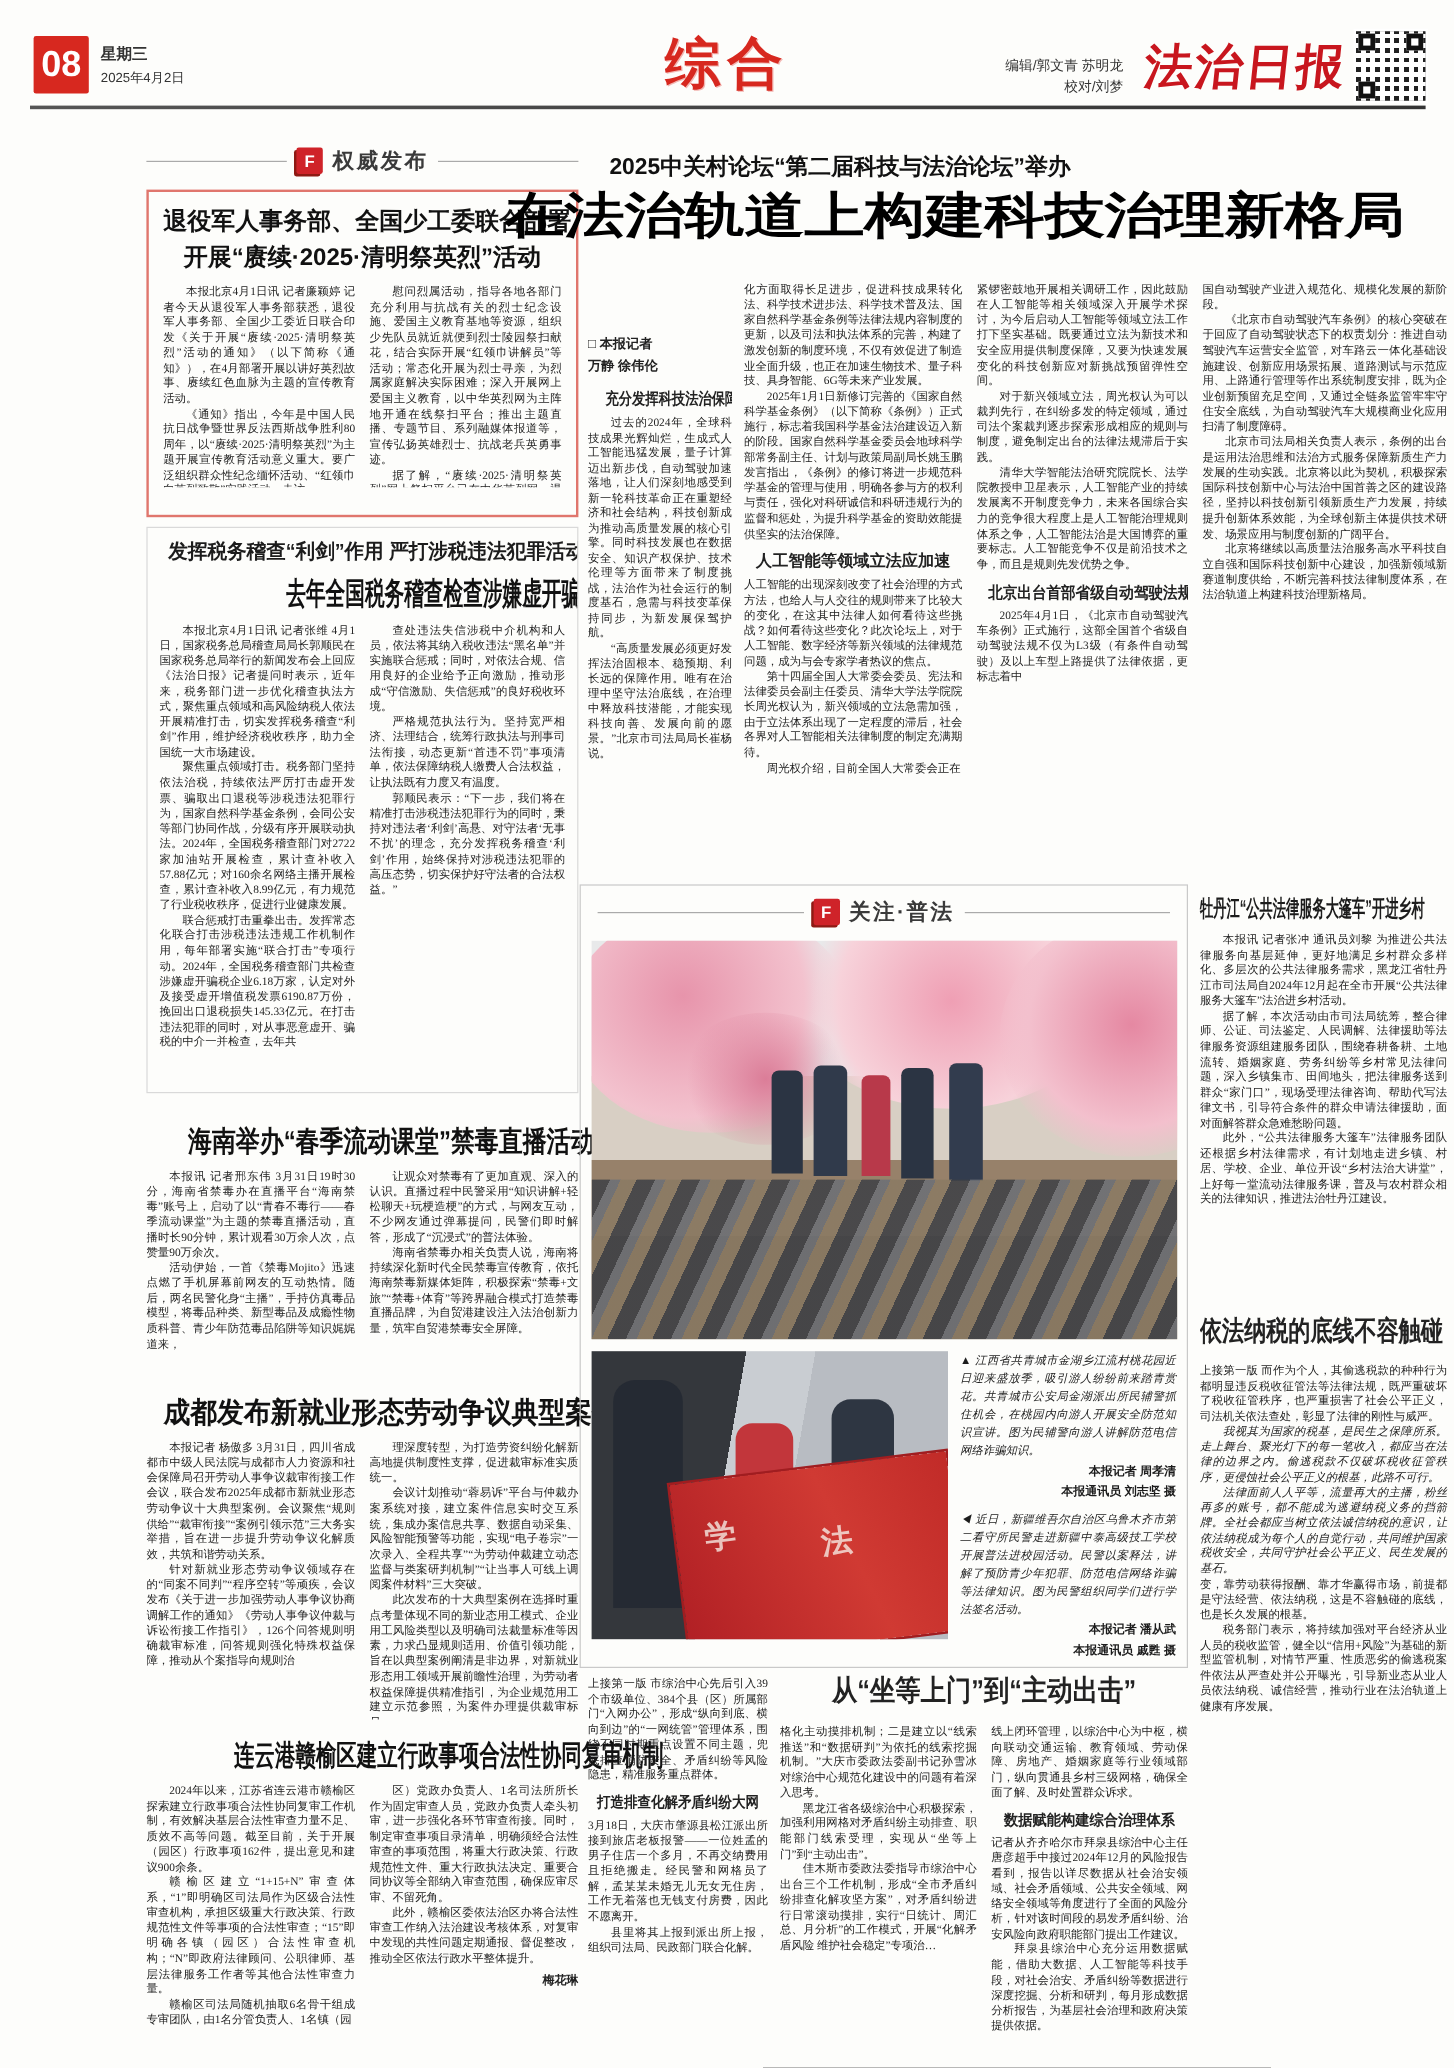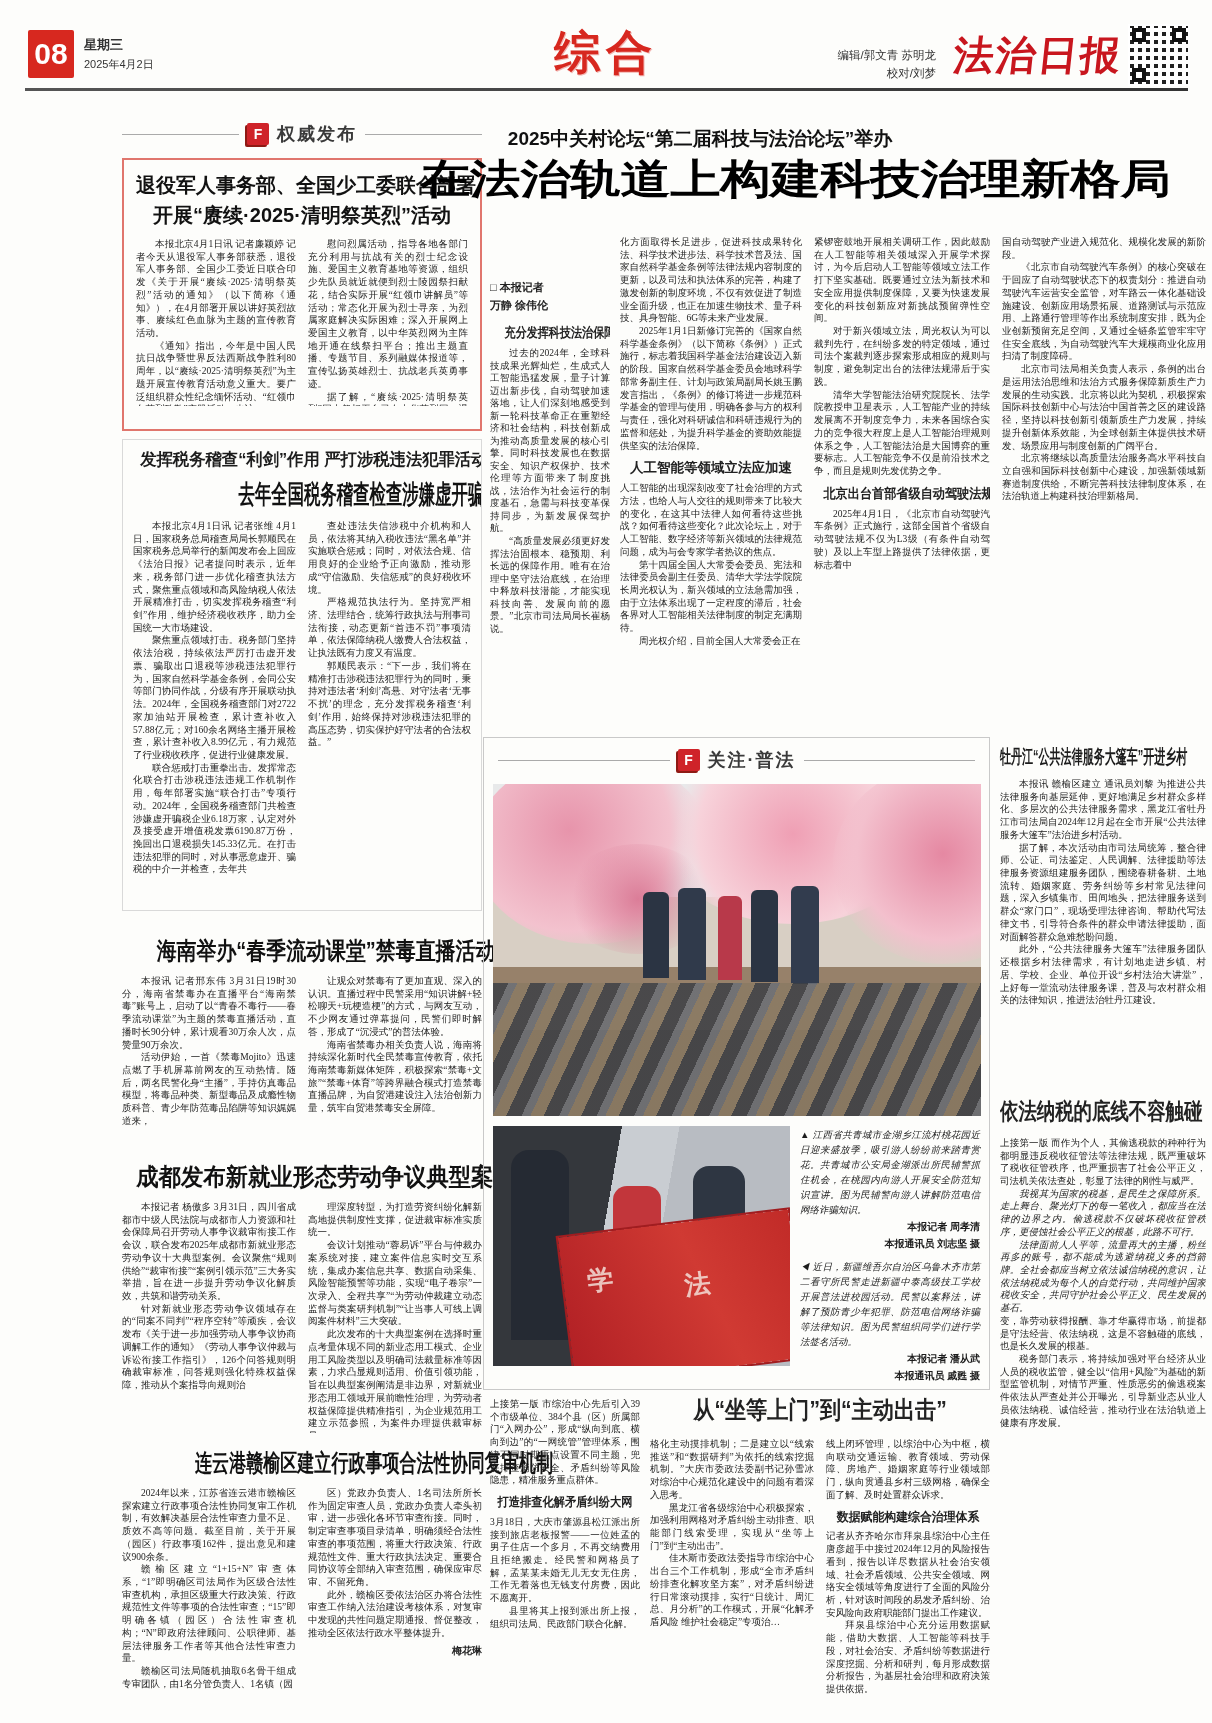--- a/index.html
+++ b/index.html
@@ -82,21 +82,21 @@
   .caps{left:316px;top:390px;width:180px;font-size:9.5px;line-height:1.58;font-style:italic;}
   .caps p{text-indent:0;}
   .credit{text-align:right;font-weight:700;font-family:"Liberation Sans",sans-serif;font-style:normal;
           font-size:10px;line-height:1.7;}
   
   .mdj{left:1000px;top:744px;width:206px;}
   .mdjhd{font-family:"Liberation Sans",sans-serif;font-weight:800;font-size:19px;white-space:nowrap;}
   .mdjhd span{display:inline-block;transform:scaleX(.58);transform-origin:left center;}
   .mdjbody{margin-top:8px;height:300px;overflow:hidden;}
   .taxline{left:1000px;top:1092px;width:206px;height:631px;overflow:hidden;}
-  .tlhd{font-family:Liberation Sans, sans-serif;font-weight:900;font-size:23px;white-space:nowrap;margin:4px 0 10px;}
+  .tlhd{font-family:Liberation Mono, monospace;font-weight:900;font-size:23px;white-space:nowrap;margin:4px 0 10px;}
   .tlhd span{display:inline-block;transform:scaleX(.8);transform-origin:left center;}
   .kai p{font-style:italic;color:#191919;}
   
   .zz{left:490px;top:1394px;width:500px;height:329px;overflow:hidden;}
   .zzA{position:absolute;left:0;top:4px;width:150px;height:322px;overflow:hidden;}
   .zzHd{position:absolute;left:160px;top:0;width:340px;text-align:center;font-family:"Liberation Sans",sans-serif;
         font-weight:900;font-size:24px;white-space:nowrap;}
   .zzHd span{display:inline-block;transform:scaleX(.88);transform-origin:center;}
   .zzB{position:absolute;left:160px;top:44px;width:164px;height:285px;overflow:hidden;}
   .zzC{position:absolute;left:336px;top:44px;width:164px;height:285px;overflow:hidden;}
@@ -303,21 +303,21 @@
       <div class="credit">
         <div>本报记者 潘从武</div>
         <div>本报通讯员 戚甦 摄</div>
       </div>
     </div>
   </div>
 
   <div class="abs mdj">
     <div class="mdjhd"><span>牡丹江“公共法律服务大篷车”开进乡村</span></div>
     <div class="mdjbody bodytxt">
-        <p>本报讯 赣榆区建立 通讯员刘黎 为推进公共法律服务向基层延伸，更好地满足乡村群众多样化、多层次的公共法律服务需求，黑龙江省牡丹江市司法局自2024年12月起在全市开展“公共法律服务大篷车”法治进乡村活动。</p>
+        <p>本报讯 记者张冲 通讯员刘黎 为推进公共法律服务向基层延伸，更好地满足乡村群众多样化、多层次的公共法律服务需求，黑龙江省牡丹江市司法局自2024年12月起在全市开展“公共法律服务大篷车”法治进乡村活动。</p>
         <p>据了解，本次活动由市司法局统筹，整合律师、公证、司法鉴定、人民调解、法律援助等法律服务资源组建服务团队，围绕春耕备耕、土地流转、婚姻家庭、劳务纠纷等乡村常见法律问题，深入乡镇集市、田间地头，把法律服务送到群众“家门口”，现场受理法律咨询、帮助代写法律文书，引导符合条件的群众申请法律援助，面对面解答群众急难愁盼问题。</p>
         <p>此外，“公共法律服务大篷车”法律服务团队还根据乡村法律需求，有计划地走进乡镇、村居、学校、企业、单位开设“乡村法治大讲堂”，上好每一堂流动法律服务课，普及与农村群众相关的法律知识，推进法治牡丹江建设。</p>
       </div>
   </div>
 
   <div class="abs taxline bodytxt">
     <div class="tlhd"><span>依法纳税的底线不容触碰</span></div>
     <div class="cont">
         <p>上接第一版 而作为个人，其偷逃税款的种种行为都明显违反税收征管法等法律法规，既严重破坏了税收征管秩序，也严重损害了社会公平正义，司法机关依法查处，彰显了法律的刚性与威严。</p>
       </div>

